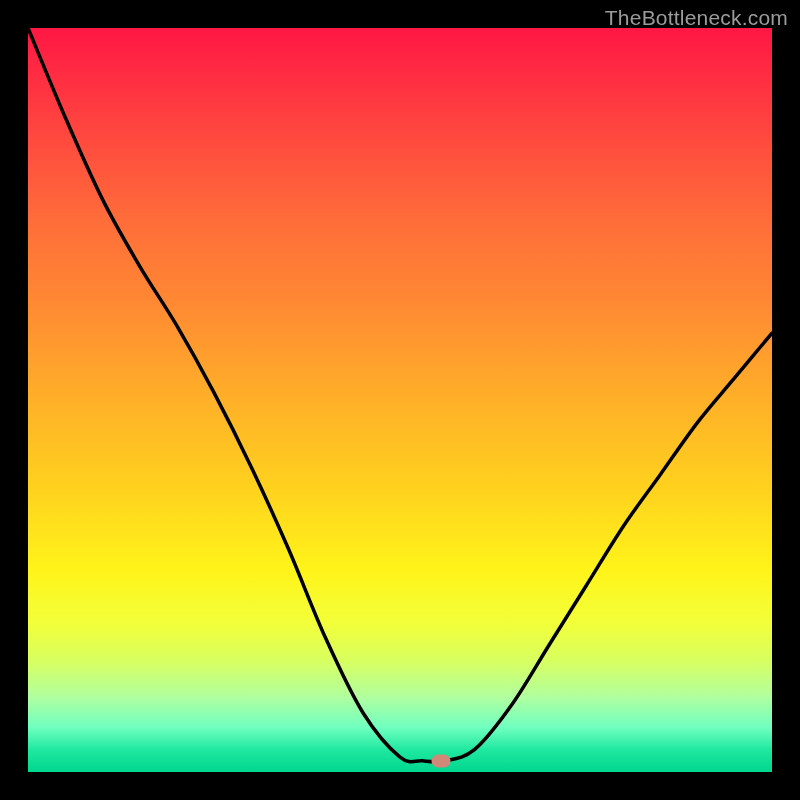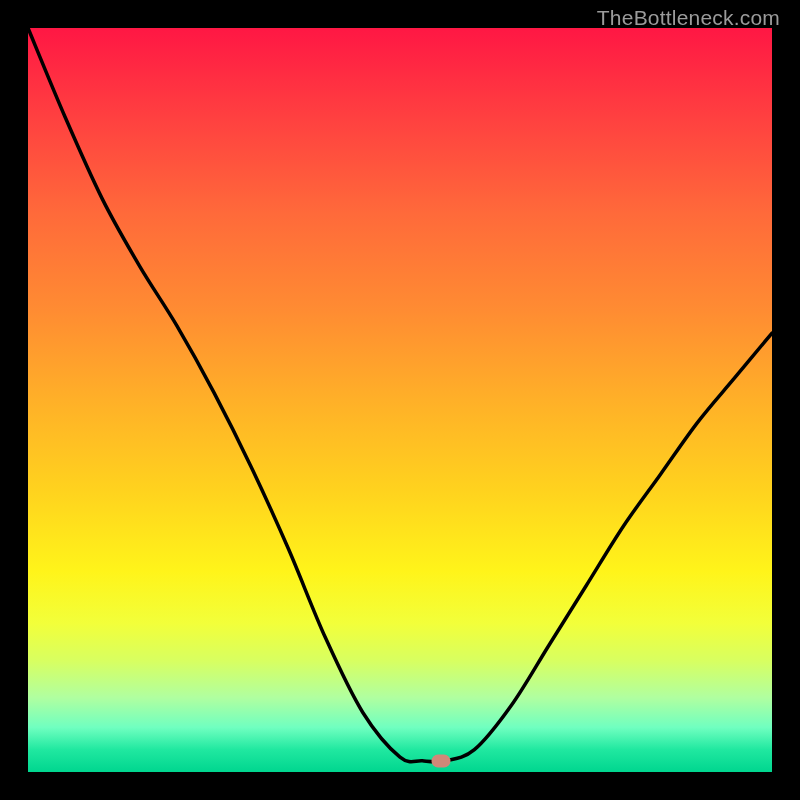--- a/index.html
+++ b/index.html
@@ -35,21 +35,21 @@
       #d8ff60 85%,
       #b0ffa0 90%,
       #70ffc0 94%,
       #20e8a0 97%,
       #00d68f 100%
     );
   }
   .watermark {
     position: absolute;
     top: 6px;
-    right: 20px;
+    right: 12px;
     font-family: Arial, Helvetica, sans-serif;
     font-size: 21px;
     color: #9b9b9b;
     letter-spacing: 0.2px;
     font-weight: 500;
   }
   .curve-svg {
     position: absolute;
     left: 0;
     top: 0;

